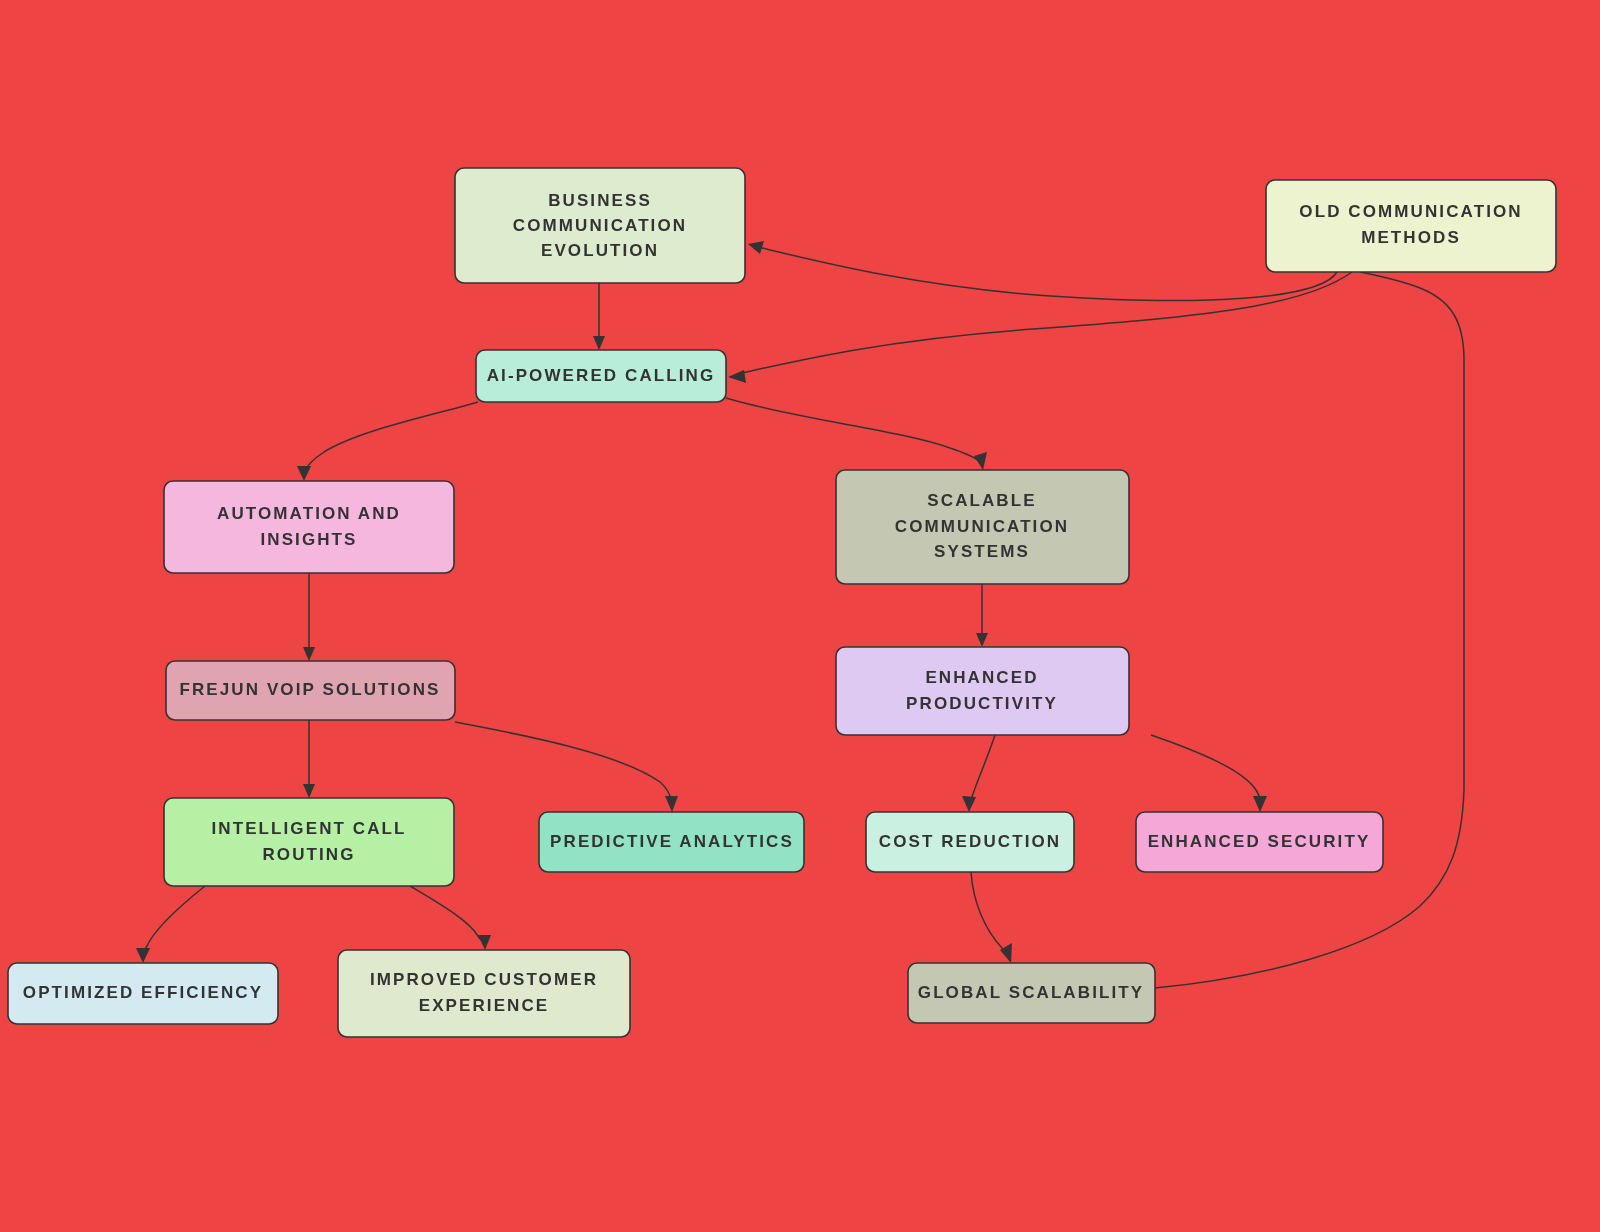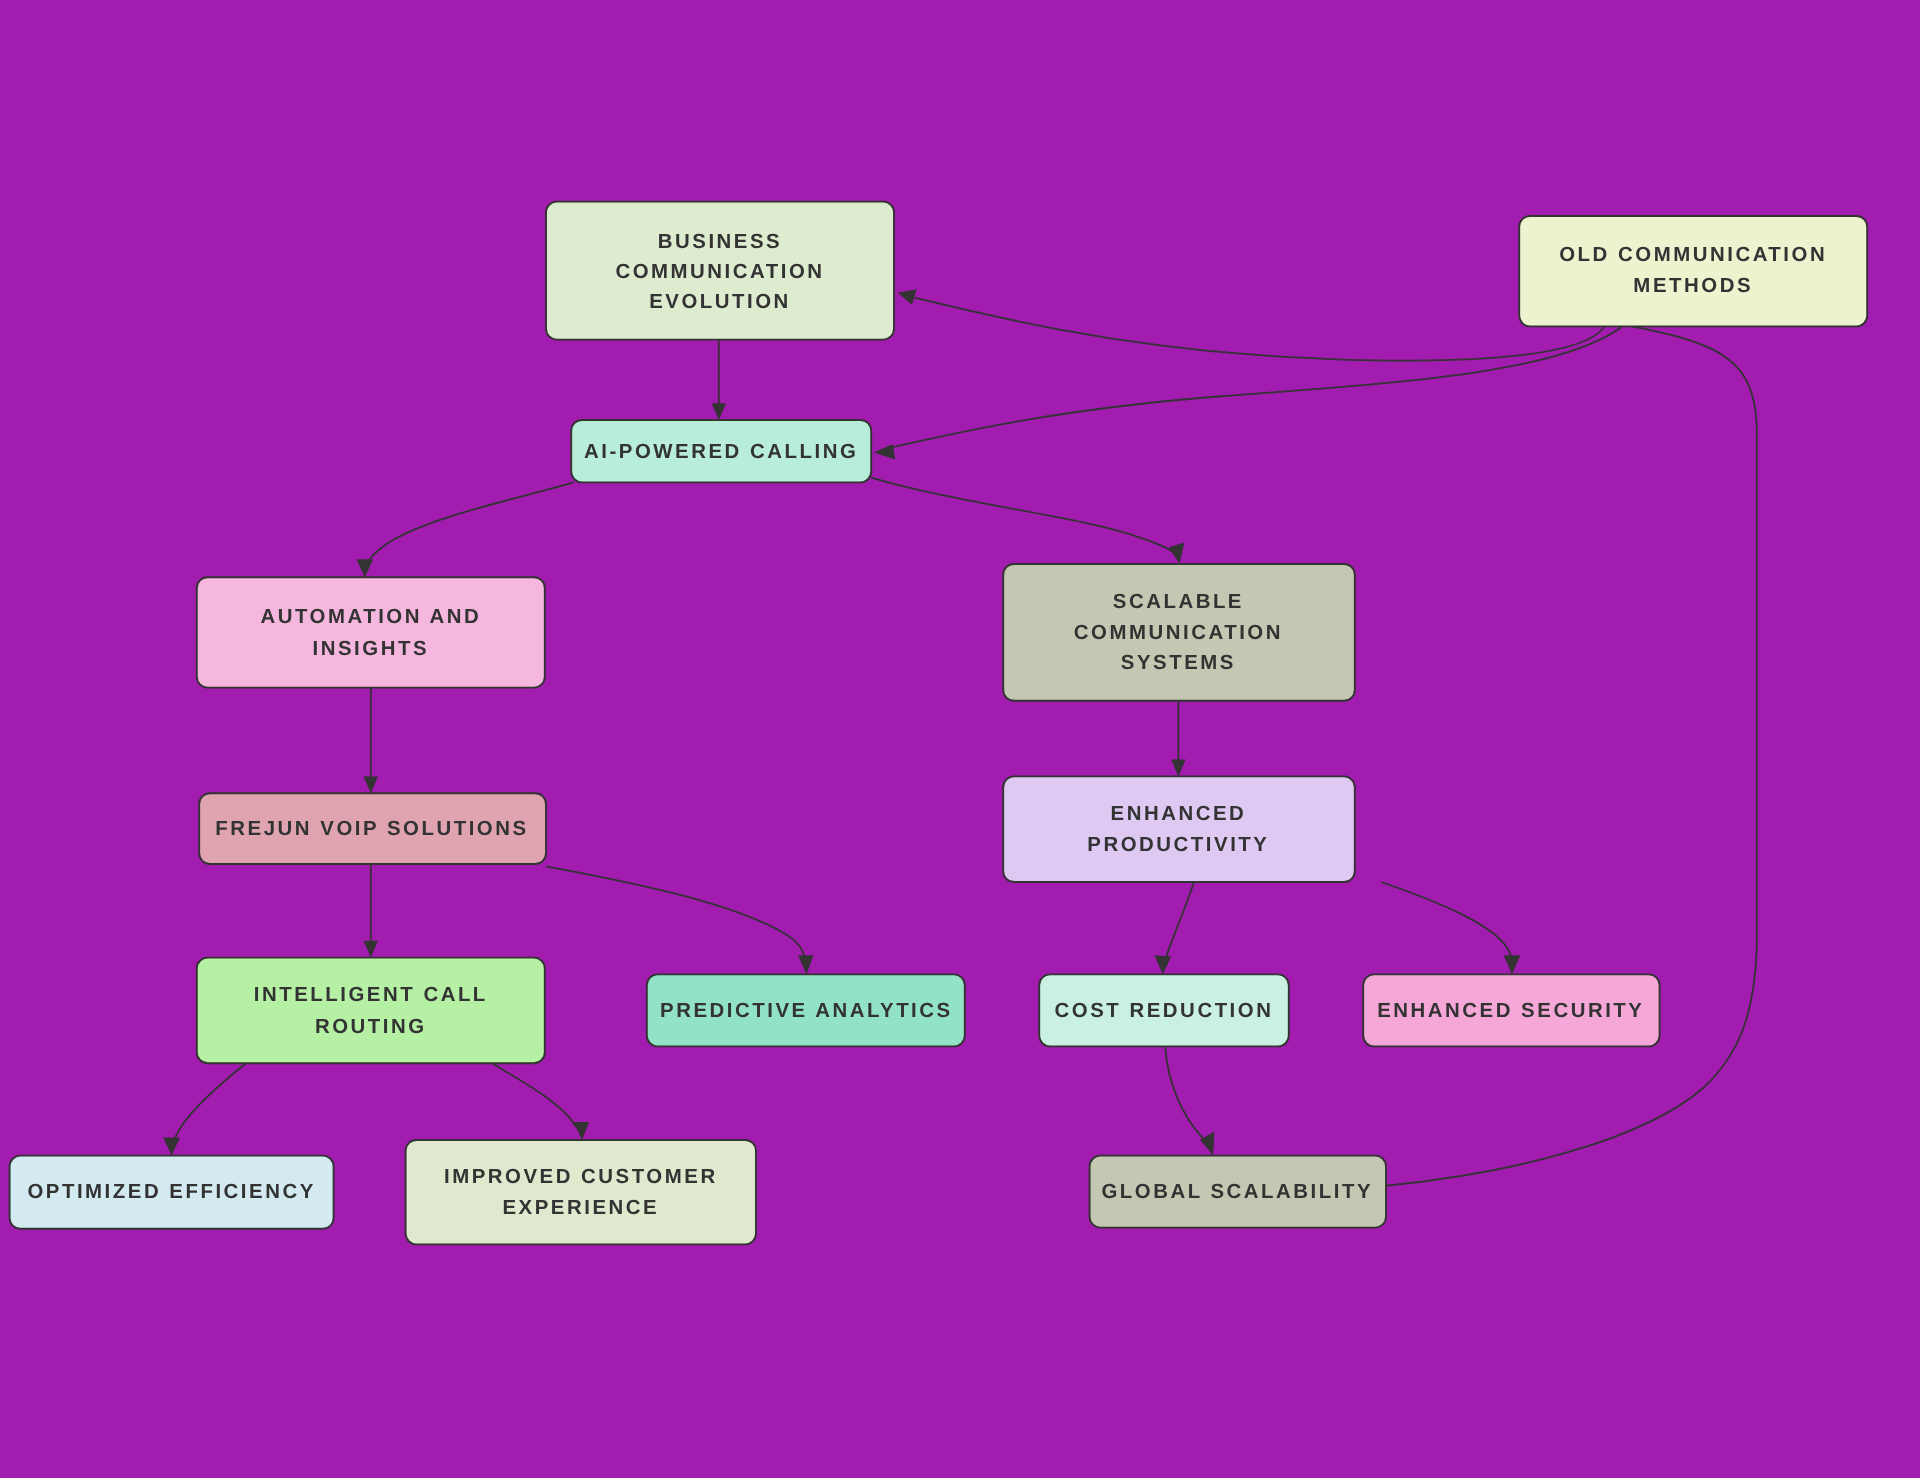--- a/index.html
+++ b/index.html
@@ -10,21 +10,21 @@
   body {
     width: 1600px;
     height: 1232px;
     font-family: "Liberation Sans", sans-serif;
     overflow: hidden;
   }
   #flowchart-root {
     position: relative;
     width: 1600px;
     height: 1232px;
-    background: #a21caf;
+    background: #ef4444;
   }
   svg#diagram {
     display: block;
     width: 1600px;
     height: 1232px;
   }
   .node-rect {
     stroke: #333333;
     stroke-width: 1.6;
   }

